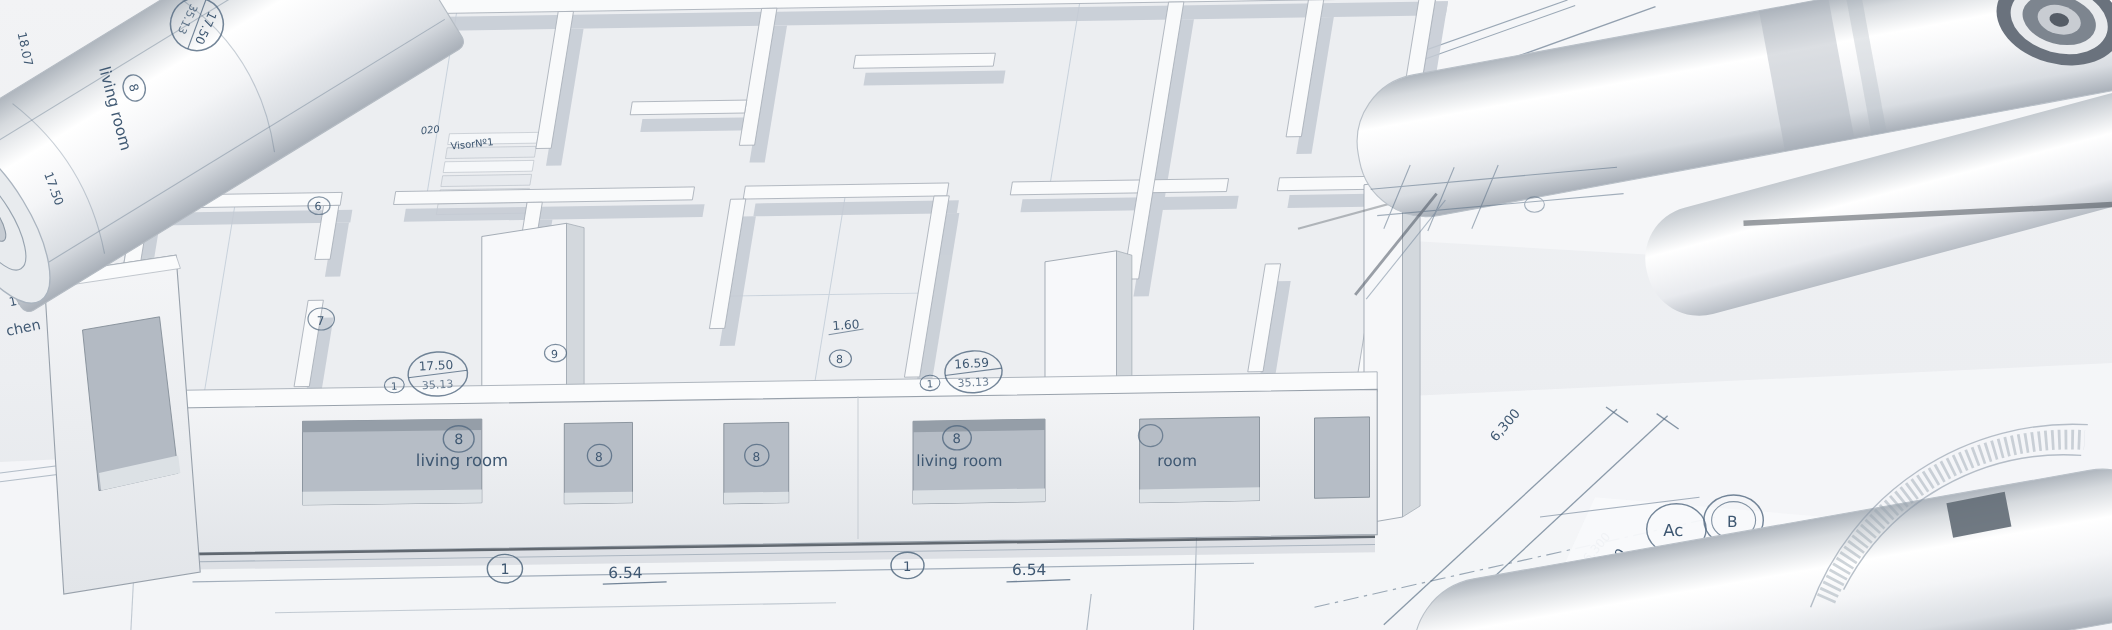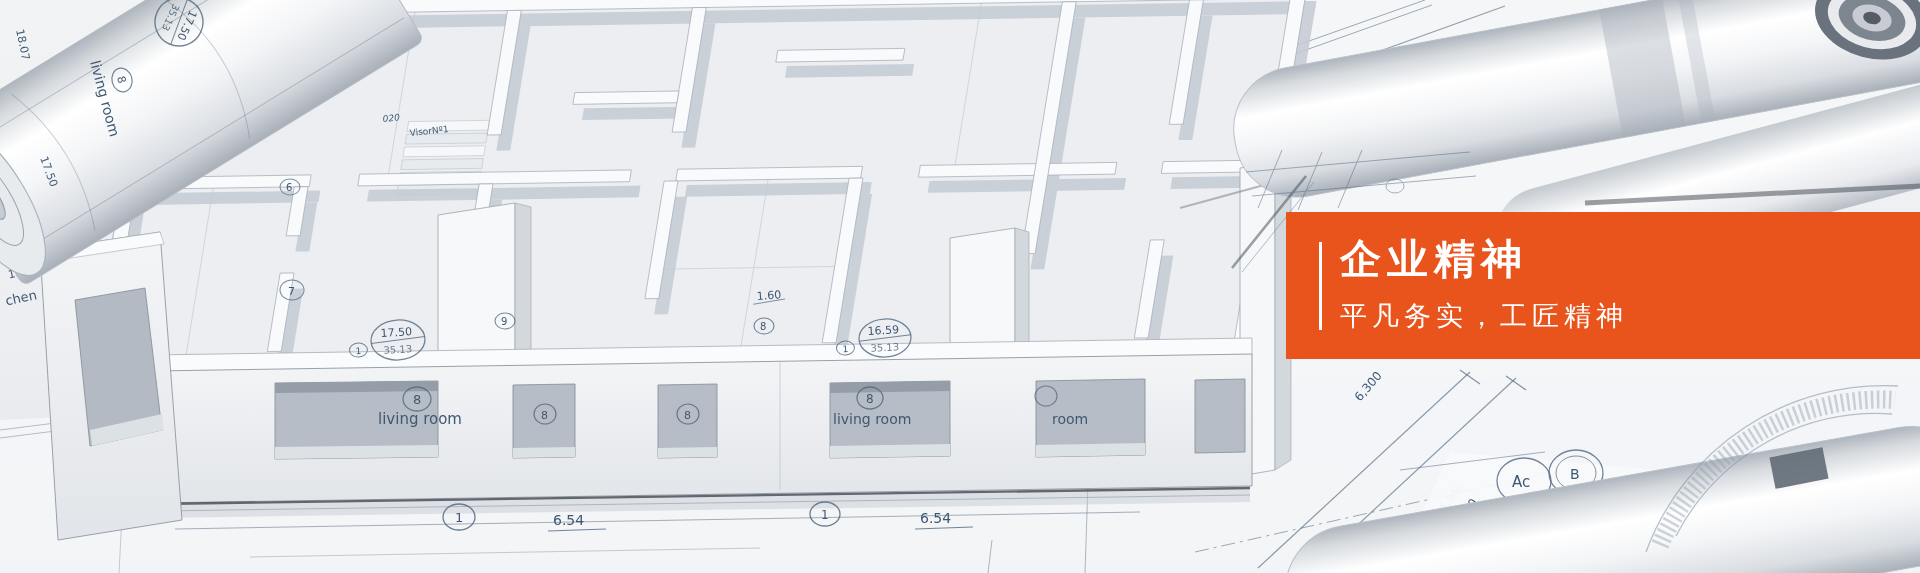--- a/index.html
+++ b/index.html
@@ -362,20 +362,13 @@
     <g transform="rotate(-10 1750 525)">
       <rect x="1280" y="455" width="700" height="140" rx="66" fill="url(#rollG)" stroke="#b9c0c8" stroke-width="1"></rect>
     </g>
     <path d="M1660,545 A240 240 0 0 1 1895,400" fill="none" stroke="#94a1ae" stroke-width="18" stroke-dasharray="2.5 3.5" opacity="0.45"></path>
     <path d="M1646,552 A254 254 0 0 1 1898,386" fill="none" stroke="#8b98a6" stroke-width="1.3" opacity="0.6"></path>
     <path d="M1676,536 A226 226 0 0 1 1892,414" fill="none" stroke="#8b98a6" stroke-width="1.3" opacity="0.6"></path>
     <rect x="1772" y="452" width="54" height="32" transform="rotate(-11 1799 468)" fill="#626b75" opacity="0.9"></rect>
   </g>
 </svg>
 
-  <div class="slogan-panel">
-    <div class="slogan-divider"></div>
-    <div class="slogan-text">
-      <div class="slogan-title">企业精神</div>
-      <div class="slogan-sub">平凡务实，工匠精神</div>
-    </div>
-  </div>
 </div>
 
 </body></html>

